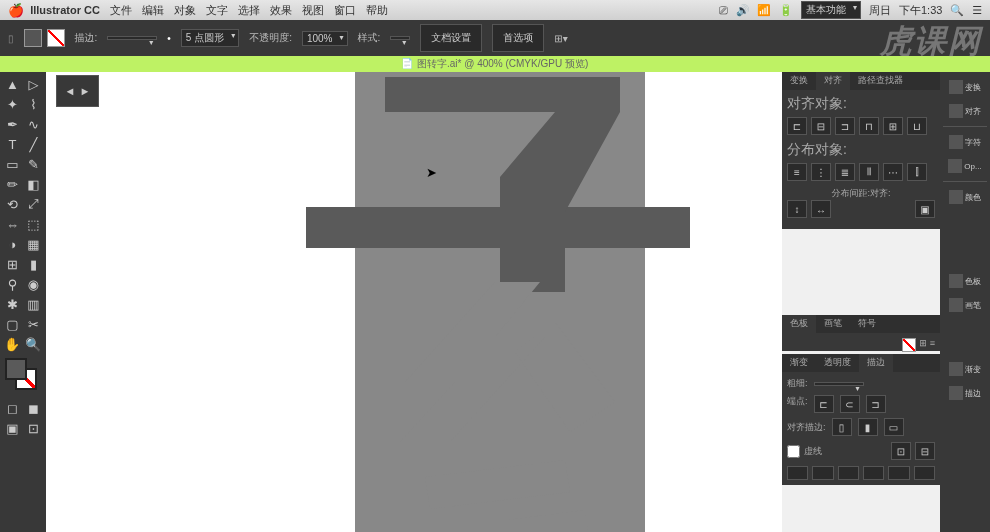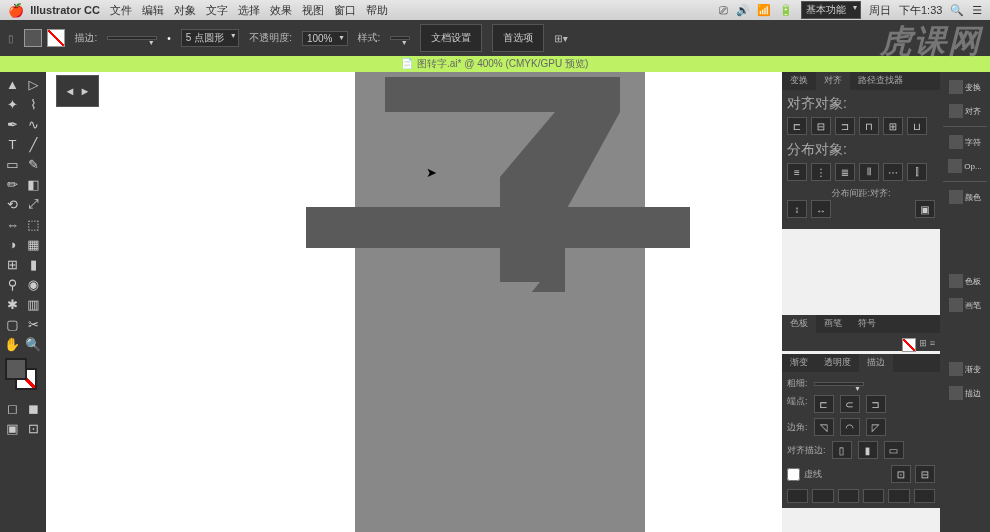--- a/index.html
+++ b/index.html
@@ -285,26 +285,20 @@
           <span>粗细:</span>
           <div class="dropdown" style="width:50px"></div>
         </div>
         <div style="display:flex;gap:6px;margin-bottom:5px">
           <span>端点:</span>
           <div class="icon-btn">⊏</div>
           <div class="icon-btn">⊂</div>
           <div class="icon-btn">⊐</div>
         </div>
         <div style="display:flex;align-items:center;gap:6px;margin-bottom:5px">
-          <span>边角:</span>
-          <div class="icon-btn">◹</div>
-          <div class="icon-btn">◠</div>
-          <div class="icon-btn">◸</div>
-        </div>
-        <div style="display:flex;align-items:center;gap:6px;margin-bottom:5px">
           <span>对齐描边:</span>
           <div class="icon-btn">▯</div>
           <div class="icon-btn">▮</div>
           <div class="icon-btn">▭</div>
         </div>
         <div class="dash-row">
           <input type="checkbox" style="">
           <span>虚线</span>
           <div style="flex:1"></div>
           <div class="icon-btn">⊡</div>

